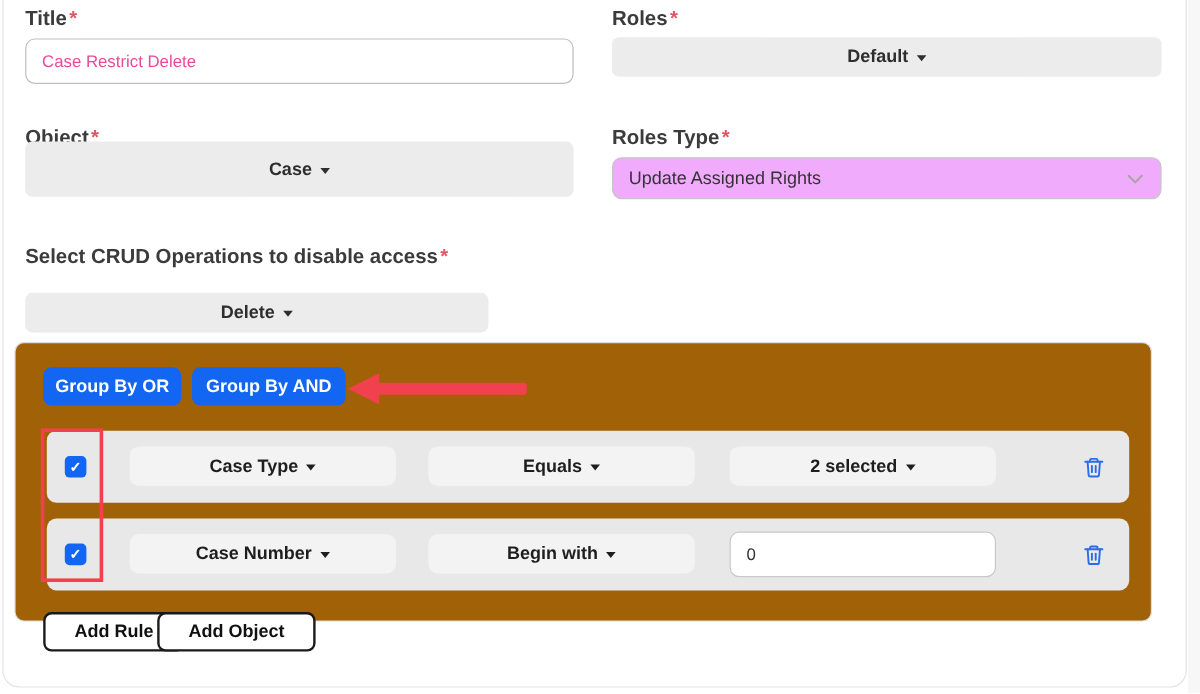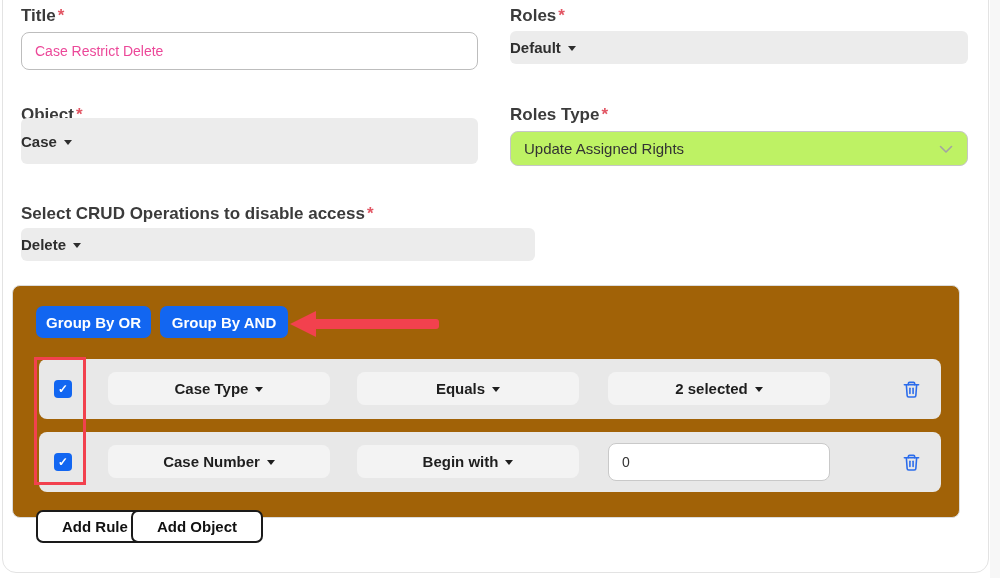--- a/index.html
+++ b/index.html
@@ -15,24 +15,24 @@
   body{background:#fff;font-family:"Liberation Sans",sans-serif}
   .screen{position:relative;width:1000px;height:578px;background:#fff;overflow:hidden}
   .side-strip{position:absolute;left:990px;top:0;width:10px;height:578px;background:#f7f7f7}
   .panel{position:absolute;left:2px;top:-16px;width:987px;height:589px;background:#fff;
          border:1px solid #e3e3e3;border-radius:14px}
   .lbl{position:absolute;font-size:17px;font-weight:700;color:#3b3b3b;line-height:20px;white-space:nowrap}
   .req{color:var(--asterisk-red);margin-left:2px}
   .text-input{position:absolute;border:1px solid #bdbdbd;border-radius:8px;background:#fff;
               font-family:"Liberation Sans",sans-serif;font-size:14px;color:#ec4899;padding:0 13px;outline:none}
   .pill{position:absolute;background:var(--pill-gray);border-radius:6px;display:flex;align-items:center;
-        justify-content:flex-start;font-size:15px;font-weight:700;color:#2e2e2e;cursor:pointer}
+        justify-content:center;font-size:15px;font-weight:700;color:#2e2e2e;cursor:pointer}
   .caret{display:inline-block;width:0;height:0;border-left:4.5px solid transparent;
          border-right:4.5px solid transparent;border-top:5.5px solid #2e2e2e;margin-left:7px;position:relative;top:1px}
-  .select{position:absolute;background:#bef264;border:1px solid #c6c6c6;border-radius:8px;display:flex;
+  .select{position:absolute;background:#f0abfc;border:1px solid #c6c6c6;border-radius:8px;display:flex;
           align-items:center;padding:0 13px;font-size:15px;color:#333;cursor:pointer}
   .select .chev{margin-left:auto;display:flex;align-items:center}
   .card{position:absolute;left:12px;top:285px;width:948px;height:233px;background:#a16207;
         border:1px solid #dcdcdc;border-radius:8px}
   .btn-blue{position:absolute;background:var(--primary-blue);color:#fff;font-family:"Liberation Sans",sans-serif;
             font-weight:700;font-size:15px;border:none;border-radius:7px;display:flex;align-items:center;
             justify-content:center;cursor:pointer}
   .arrow-head{position:absolute;left:277px;top:25px;width:0;height:0;border-top:13px solid transparent;
               border-bottom:13px solid transparent;border-right:26px solid var(--annotation-red)}
   .arrow-shaft{position:absolute;left:302px;top:33px;width:124px;height:10px;background:var(--annotation-red);
@@ -94,21 +94,21 @@
     <span class="chev">
       <svg width="16" height="16" viewBox="0 0 16 16">
           <path d="M2.5 5.5l5.5 5.5 5.5-5.5" stroke="#a3a3a3" stroke-width="1.6" fill="none" stroke-linecap="round" stroke-linejoin="round"></path>
         </svg>
     </span>
   </div>
 
   <div class="lbl" style="left:21px;top:204px">
     <span>Select CRUD Operations to disable access</span><span class="req">*</span>
   </div>
-  <div class="pill" style="left:21px;top:228px;width:514px;height:33px">
+  <div class="pill" style="left:21px;top:244px;width:386px;height:33px">
     <span>Delete</span>
     <span class="caret"></span>
   </div>
 
   <div class="card">
 
     <button class="btn-blue" style="left:23px;top:20px;width:115px;height:32px">Group By OR</button>
     <button class="btn-blue" style="left:147px;top:20px;width:128px;height:32px">Group By AND</button>
 
     <div class="arrow-head"></div>

